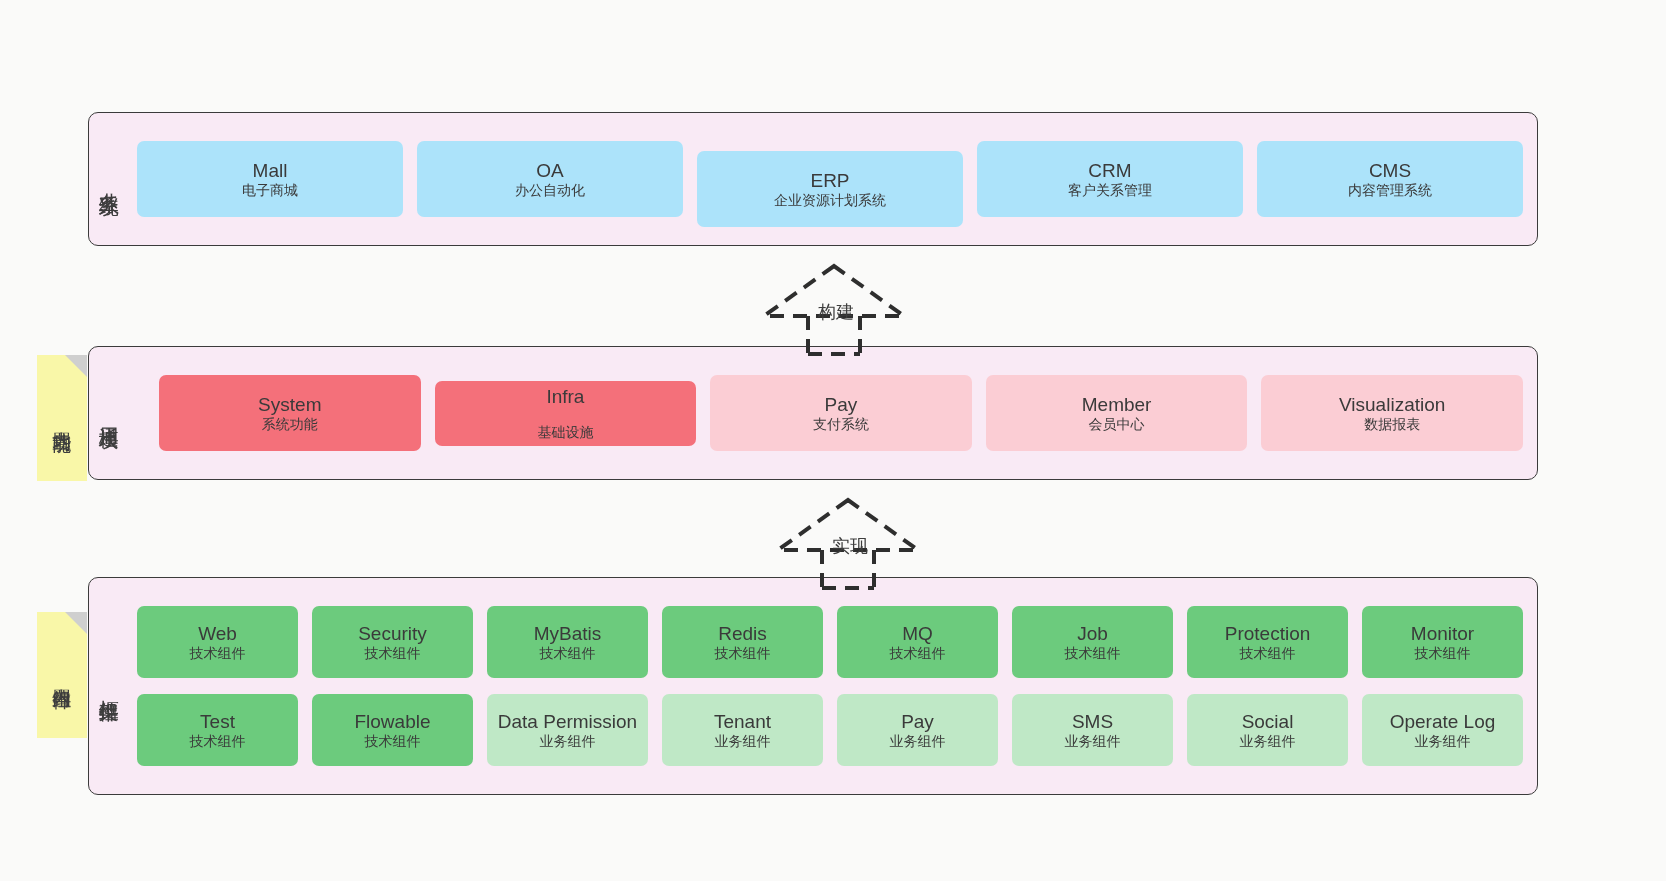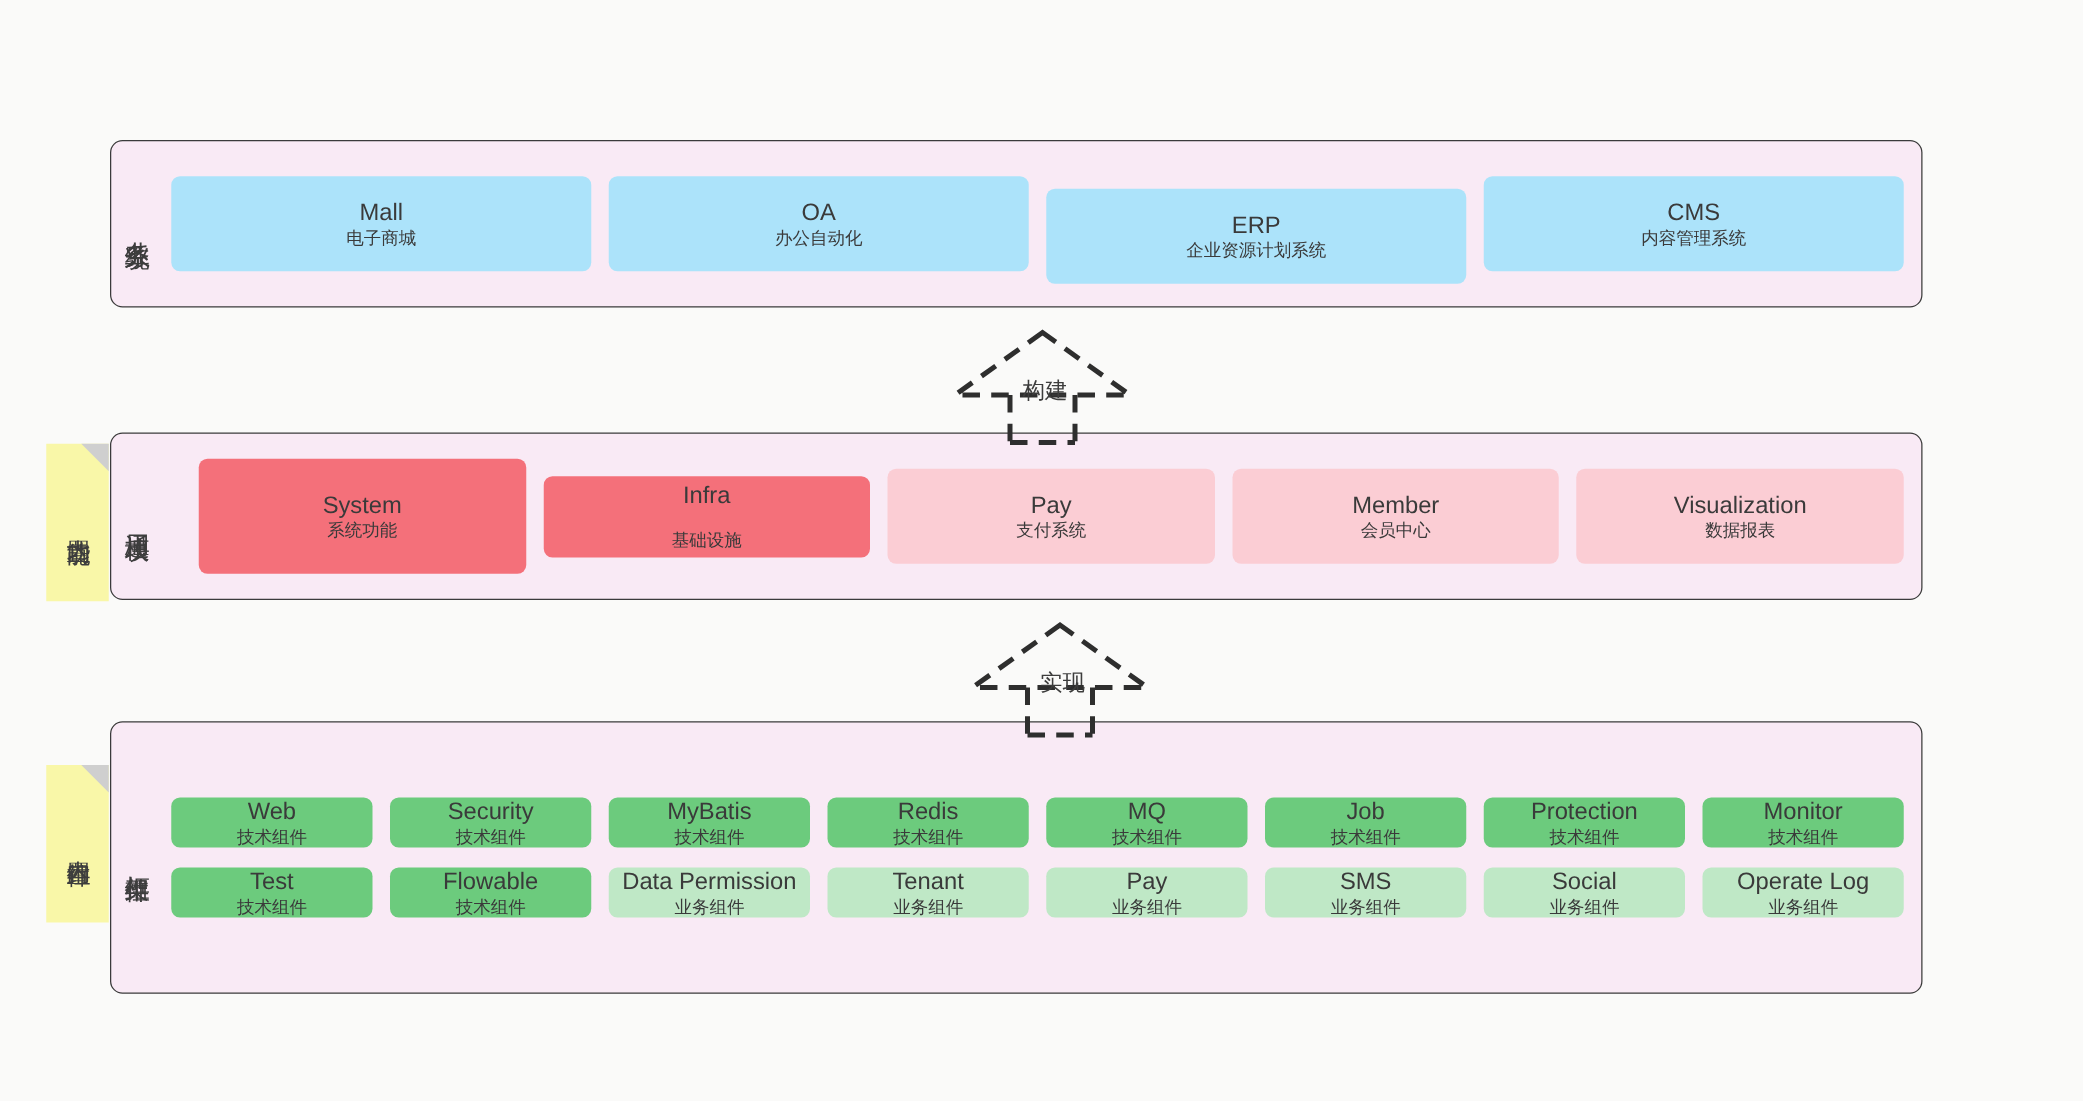--- a/index.html
+++ b/index.html
@@ -74,21 +74,21 @@
   .card {
     flex: 1 1 0;
     border-radius: 7px;
     display: flex;
     flex-direction: column;
     align-items: center;
     justify-content: center;
     text-align: center;
     line-height: 1.22;
     box-sizing: border-box;
-    padding: 0 6px;
+    padding: 16px 6px;
     color: #3a3a3a;
   }
   .card .en {
     font-size: 19px;
     white-space: normal;
   }
   .card .cn {
     font-size: 14px;
   }
 
@@ -152,20 +152,24 @@
       </div>
       <div class="card blue" style="height:76px;">
         <div class="en">OA</div>
         <div class="cn">办公自动化</div>
       </div>
       <div class="card blue" style="height:76px;margin-top:20px;">
         <div class="en">ERP</div>
         <div class="cn">企业资源计划系统</div>
       </div>
       <div class="card blue" style="height:76px;">
+        <div class="en">CRM</div>
+        <div class="cn">客户关系管理</div>
+      </div>
+      <div class="card blue" style="height:76px;">
         <div class="en">CMS</div>
         <div class="cn">内容管理系统</div>
       </div>
     </div>
   </div>
 
   <div class="arrow" style="left:756px; top:258px; width:160px; height:100px;">
     <svg width="160" height="100" viewBox="0 0 160 100" fill="none">
 
       <path d="M 78 8 L 8 58 L 148 58 Z" stroke="#2e2e2e" stroke-width="4" fill="#fafaf9" stroke-dasharray="14 9" stroke-linejoin="miter"></path>
@@ -178,21 +182,21 @@
   </div>
 
   <div class="sticky" style="left:37px; top:355px; width:50px; height:126px;">
     <span class="fold"></span>
     <span>内置功能</span>
   </div>
 
   <div class="layer" id="layer-module" style="left:88px; top:346px; width:1450px; height:134px;">
     <div class="layer-title">通用模块</div>
     <div class="layer-body">
-      <div class="card red-strong" style="height:92px;margin-left:22px;">
+      <div class="card red-strong" style="height:76px;margin-left:22px;">
         <div class="en">System</div>
         <div class="cn">系统功能</div>
       </div>
       <div class="card red-strong" style="height:65px;gap:16px;">
         <div class="en">Infra</div>
         <div class="cn">基础设施</div>
       </div>
       <div class="card red-soft" style="height:76px;">
         <div class="en">Pay</div>
         <div class="cn">支付系统</div>

